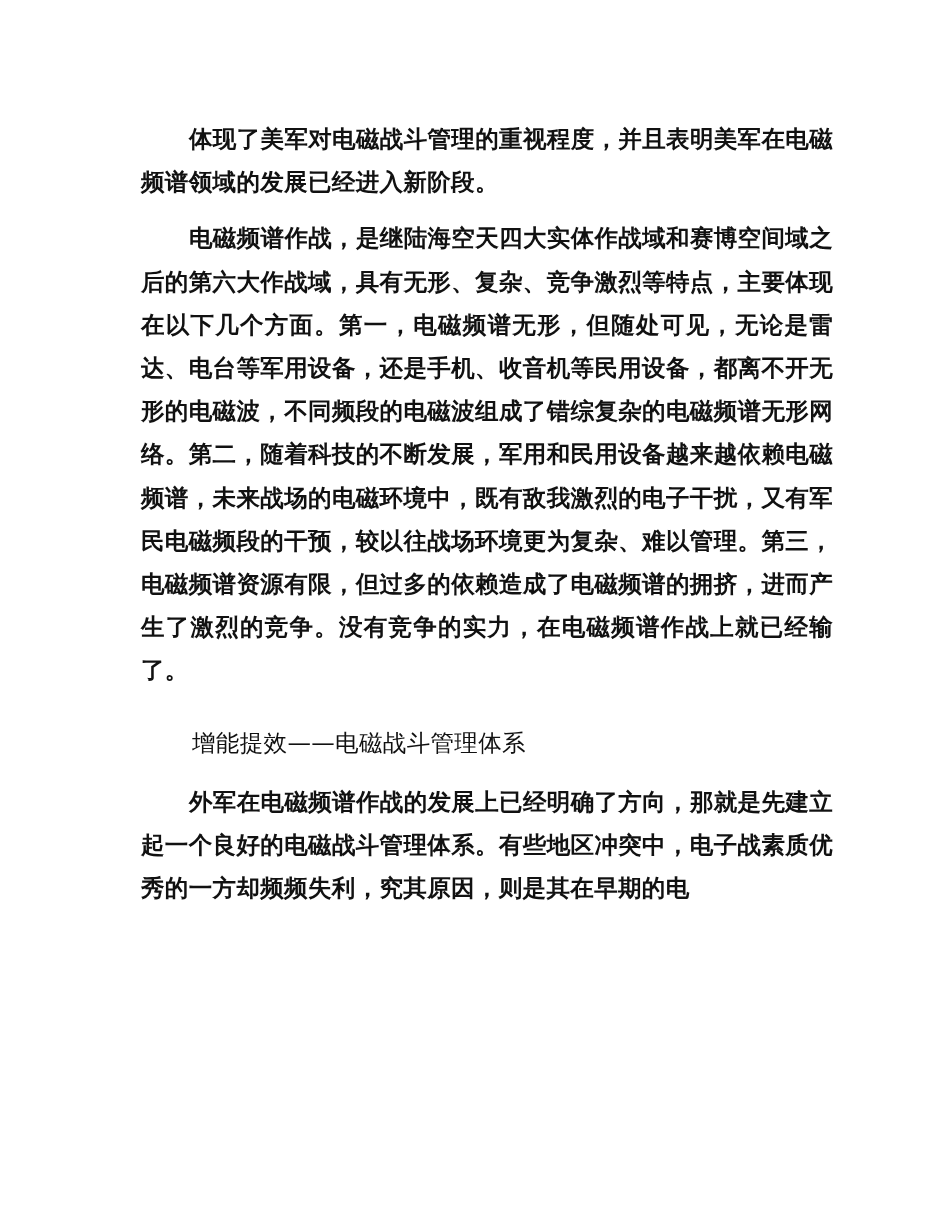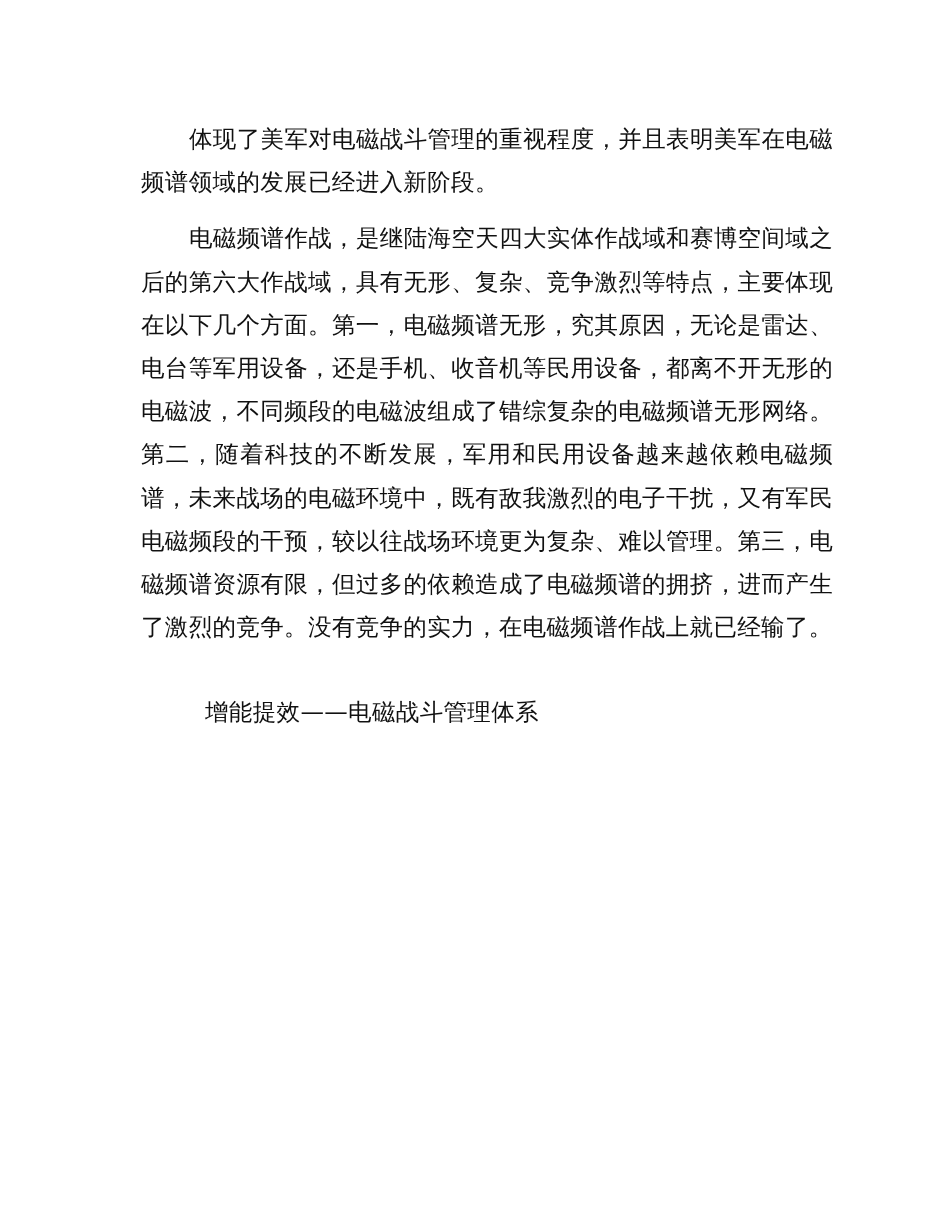--- a/index.html
+++ b/index.html
@@ -23,34 +23,36 @@
     }
     .para {
       margin: 0;
       font-size: 23.5px;
       line-height: 43.2px;
       letter-spacing: 0.35px;
       text-indent: 48px;
       text-align: justify;
       text-align-last: left;
       word-break: break-all;
+      font-weight: bold;
     }
     .gap { height: 13px; }
     .heading-line {
-      margin: 16px;
+      margin: 3px;
       font-size: 23.5px;
       line-height: 43.2px;
       letter-spacing: 0.35px;
       text-indent: 48px;
     }
   </style>
 </head>
 <body>
 
 <div class="page">
   <p class="para">体现了美军对电磁战斗管理的重视程度，并且表明美军在电磁频谱领域的发展已经进入新阶段。</p>
   <div class="gap"></div>
-  <p class="para">电磁频谱作战，是继陆海空天四大实体作战域和赛博空间域之后的第六大作战域，具有无形、复杂、竞争激烈等特点，主要体现在以下几个方面。第一，电磁频谱无形，究其原因，无论是雷达、电台等军用设备，还是手机、收音机等民用设备，都离不开无形的电磁波，不同频段的电磁波组成了错综复杂的电磁频谱无形网络。第二，随着科技的不断发展，军用和民用设备越来越依赖电磁频谱，未来战场的电磁环境中，既有敌我激烈的电子干扰，又有军民电磁频段的干预，较以往战场环境更为复杂、难以管理。第三，电磁频谱资源有限，但过多的依赖造成了电磁频谱的拥挤，进而产生了激烈的竞争。没有竞争的实力，在电磁频谱作战上就已经输了。</p>
+  <p class="para">电磁频谱作战，是继陆海空天四大实体作战域和赛博空间域之后的第六大作战域，具有无形、复杂、竞争激烈等特点，主要体现在以下几个方面。第一，电磁频谱无形，但随处可见，无论是雷达、电台等军用设备，还是手机、收音机等民用设备，都离不开无形的电磁波，不同频段的电磁波组成了错综复杂的电磁频谱无形网络。第二，随着科技的不断发展，军用和民用设备越来越依赖电磁频谱，未来战场的电磁环境中，既有敌我激烈的电子干扰，又有军民电磁频段的干预，较以往战场环境更为复杂、难以管理。第三，电磁频谱资源有限，但过多的依赖造成了电磁频谱的拥挤，进而产生了激烈的竞争。没有竞争的实力，在电磁频谱作战上就已经输了。</p>
   <div class="gap"></div>
   <div class="gap"></div>
   <p class="heading-line">增能提效——电磁战斗管理体系</p>
   <div class="gap"></div>
+  <p class="para">外军在电磁频谱作战的发展上已经明确了方向，那就是先建立起一个良好的电磁战斗管理体系。有些地区冲突中，电子战素质优秀的一方却频频失利，究其原因，则是其在早期的电</p>
 </div>
 
 </body></html>

